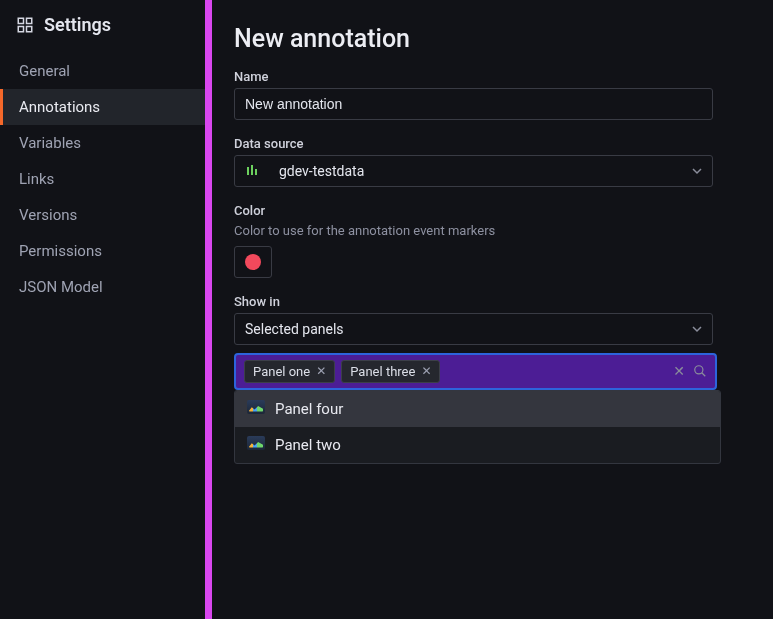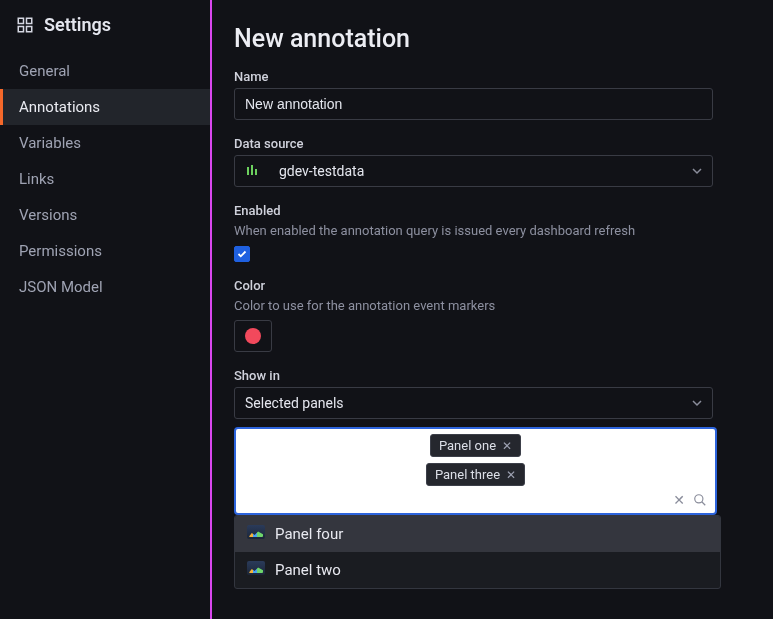--- a/index.html
+++ b/index.html
@@ -9,21 +9,21 @@
     font-family: -apple-system, BlinkMacSystemFont, "Segoe UI", Roboto, sans-serif;
     font-size: 14px;
     width: 773px;
     height: 619px;
     overflow: hidden;
     display: flex;
   }
   .sidebar {
     width: 212px;
     background: #111217;
-    border-right: 2px solid #d946ef;
+    border-right: 7px solid #d946ef;
     padding-top: 14px;
   }
   .sidebar-header {
     display: flex;
     align-items: center;
     gap: 10px;
     padding: 0 16px 18px 16px;
   }
   .sidebar-header svg { flex-shrink: 0; }
   .sidebar-title {
@@ -125,24 +125,23 @@
     width: 16px; height: 16px; border-radius: 50%;
   }
   .multi-select {
     width: 483px;
     border: 2px solid #2d64dc;
     border-radius: 4px;
     padding: 5px 8px;
     display: flex;
     align-items: center;
     gap: 6px;
-    background: #ffffff;
+    background: #4c1d95;
     margin-top: 8px;
     position: relative;
-    flex-direction: column;
   }
   .chip {
     background: #25272e;
     border: 1px solid #3c3f49;
     border-radius: 3px;
     padding: 3px 8px;
     font-size: 13px;
     color: #dcdfe8;
     display: flex; align-items: center; gap: 6px;
   }
@@ -233,29 +232,20 @@
       </span>
       <span>gdev-testdata</span>
       <span class="chevron">
         <svg width="10" height="10" viewBox="0 0 10 10">
             <path d="M1 3l4 4 4-4" stroke="#8a8d9b" stroke-width="1.5" fill="none"></path>
           </svg>
       </span>
     </div>
   </div>
 
-  <div class="field">
-    <div class="field-label">Enabled</div>
-    <div class="field-desc">When enabled the annotation query is issued every dashboard refresh</div>
-    <span class="checkbox checked">
-      <svg width="10" height="10" viewBox="0 0 10 10">
-          <path d="M1.5 5l2.3 2.3L8.5 2.5" stroke="#fff" stroke-width="1.8" fill="none"></path>
-        </svg>
-    </span>
-  </div>
 
 
   <div class="field">
     <div class="field-label">Color</div>
     <div class="field-desc">Color to use for the annotation event markers</div>
     <div class="color-swatch">
       <span class="color-dot" style="background:#f2495c;"></span>
     </div>
   </div>
 

